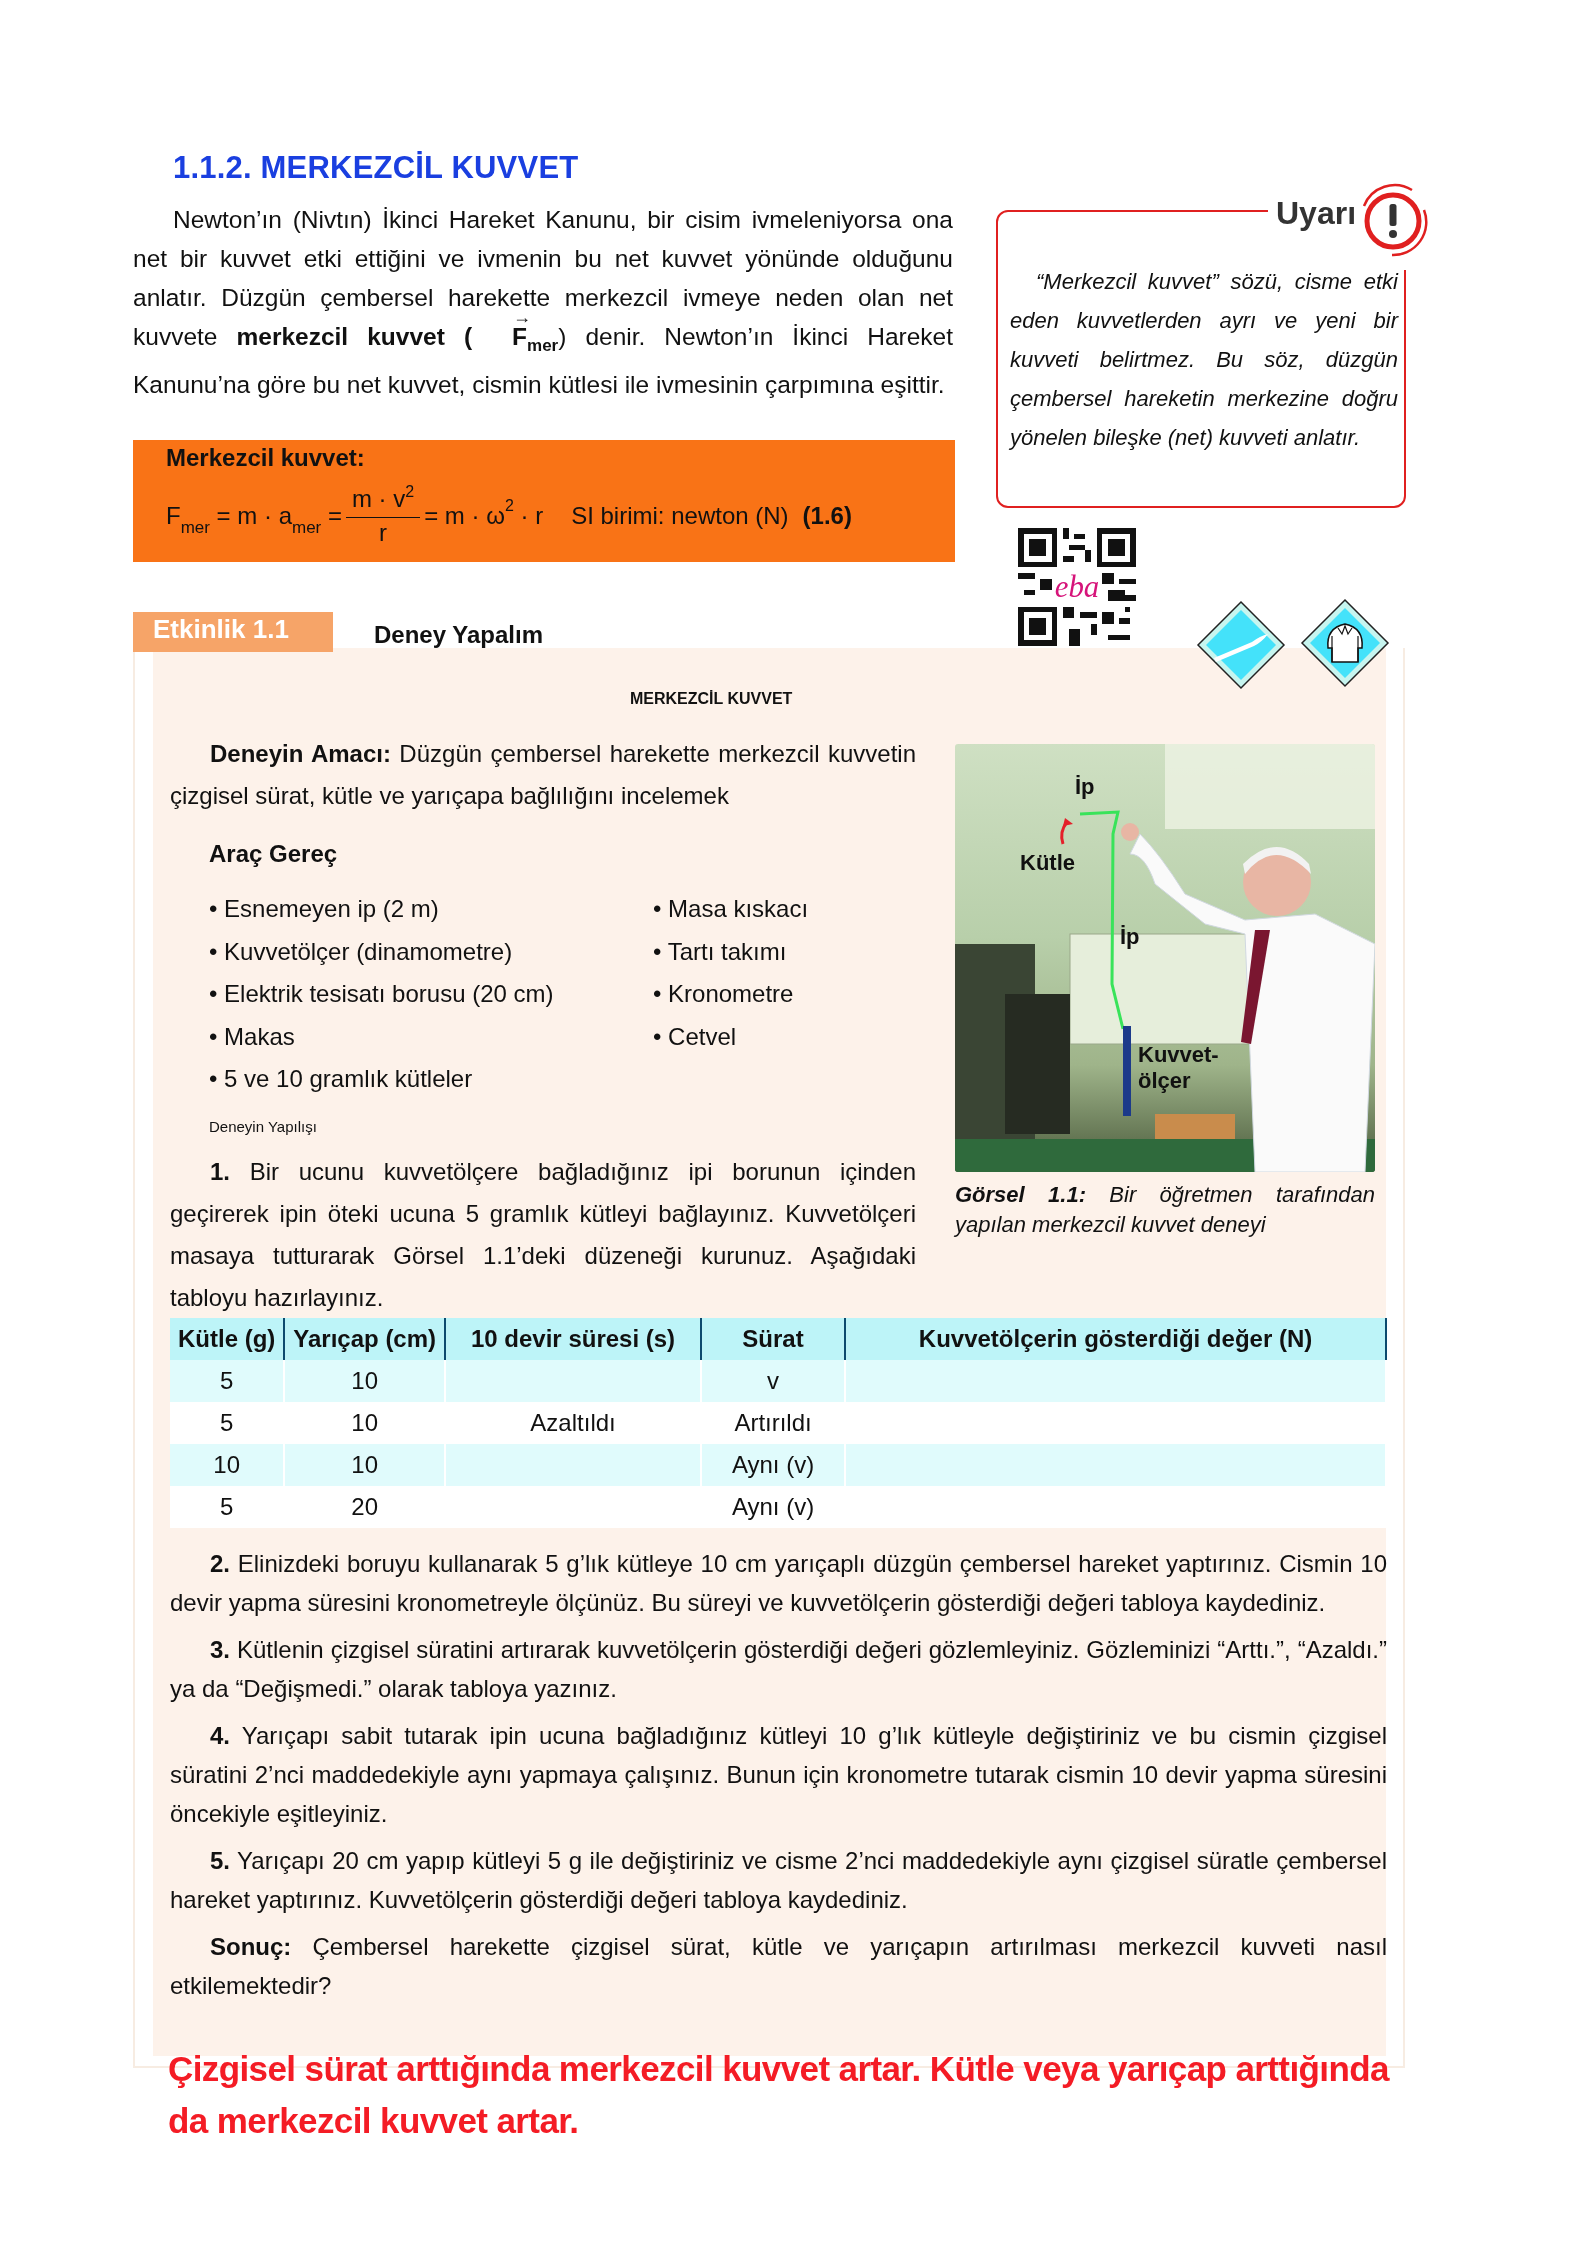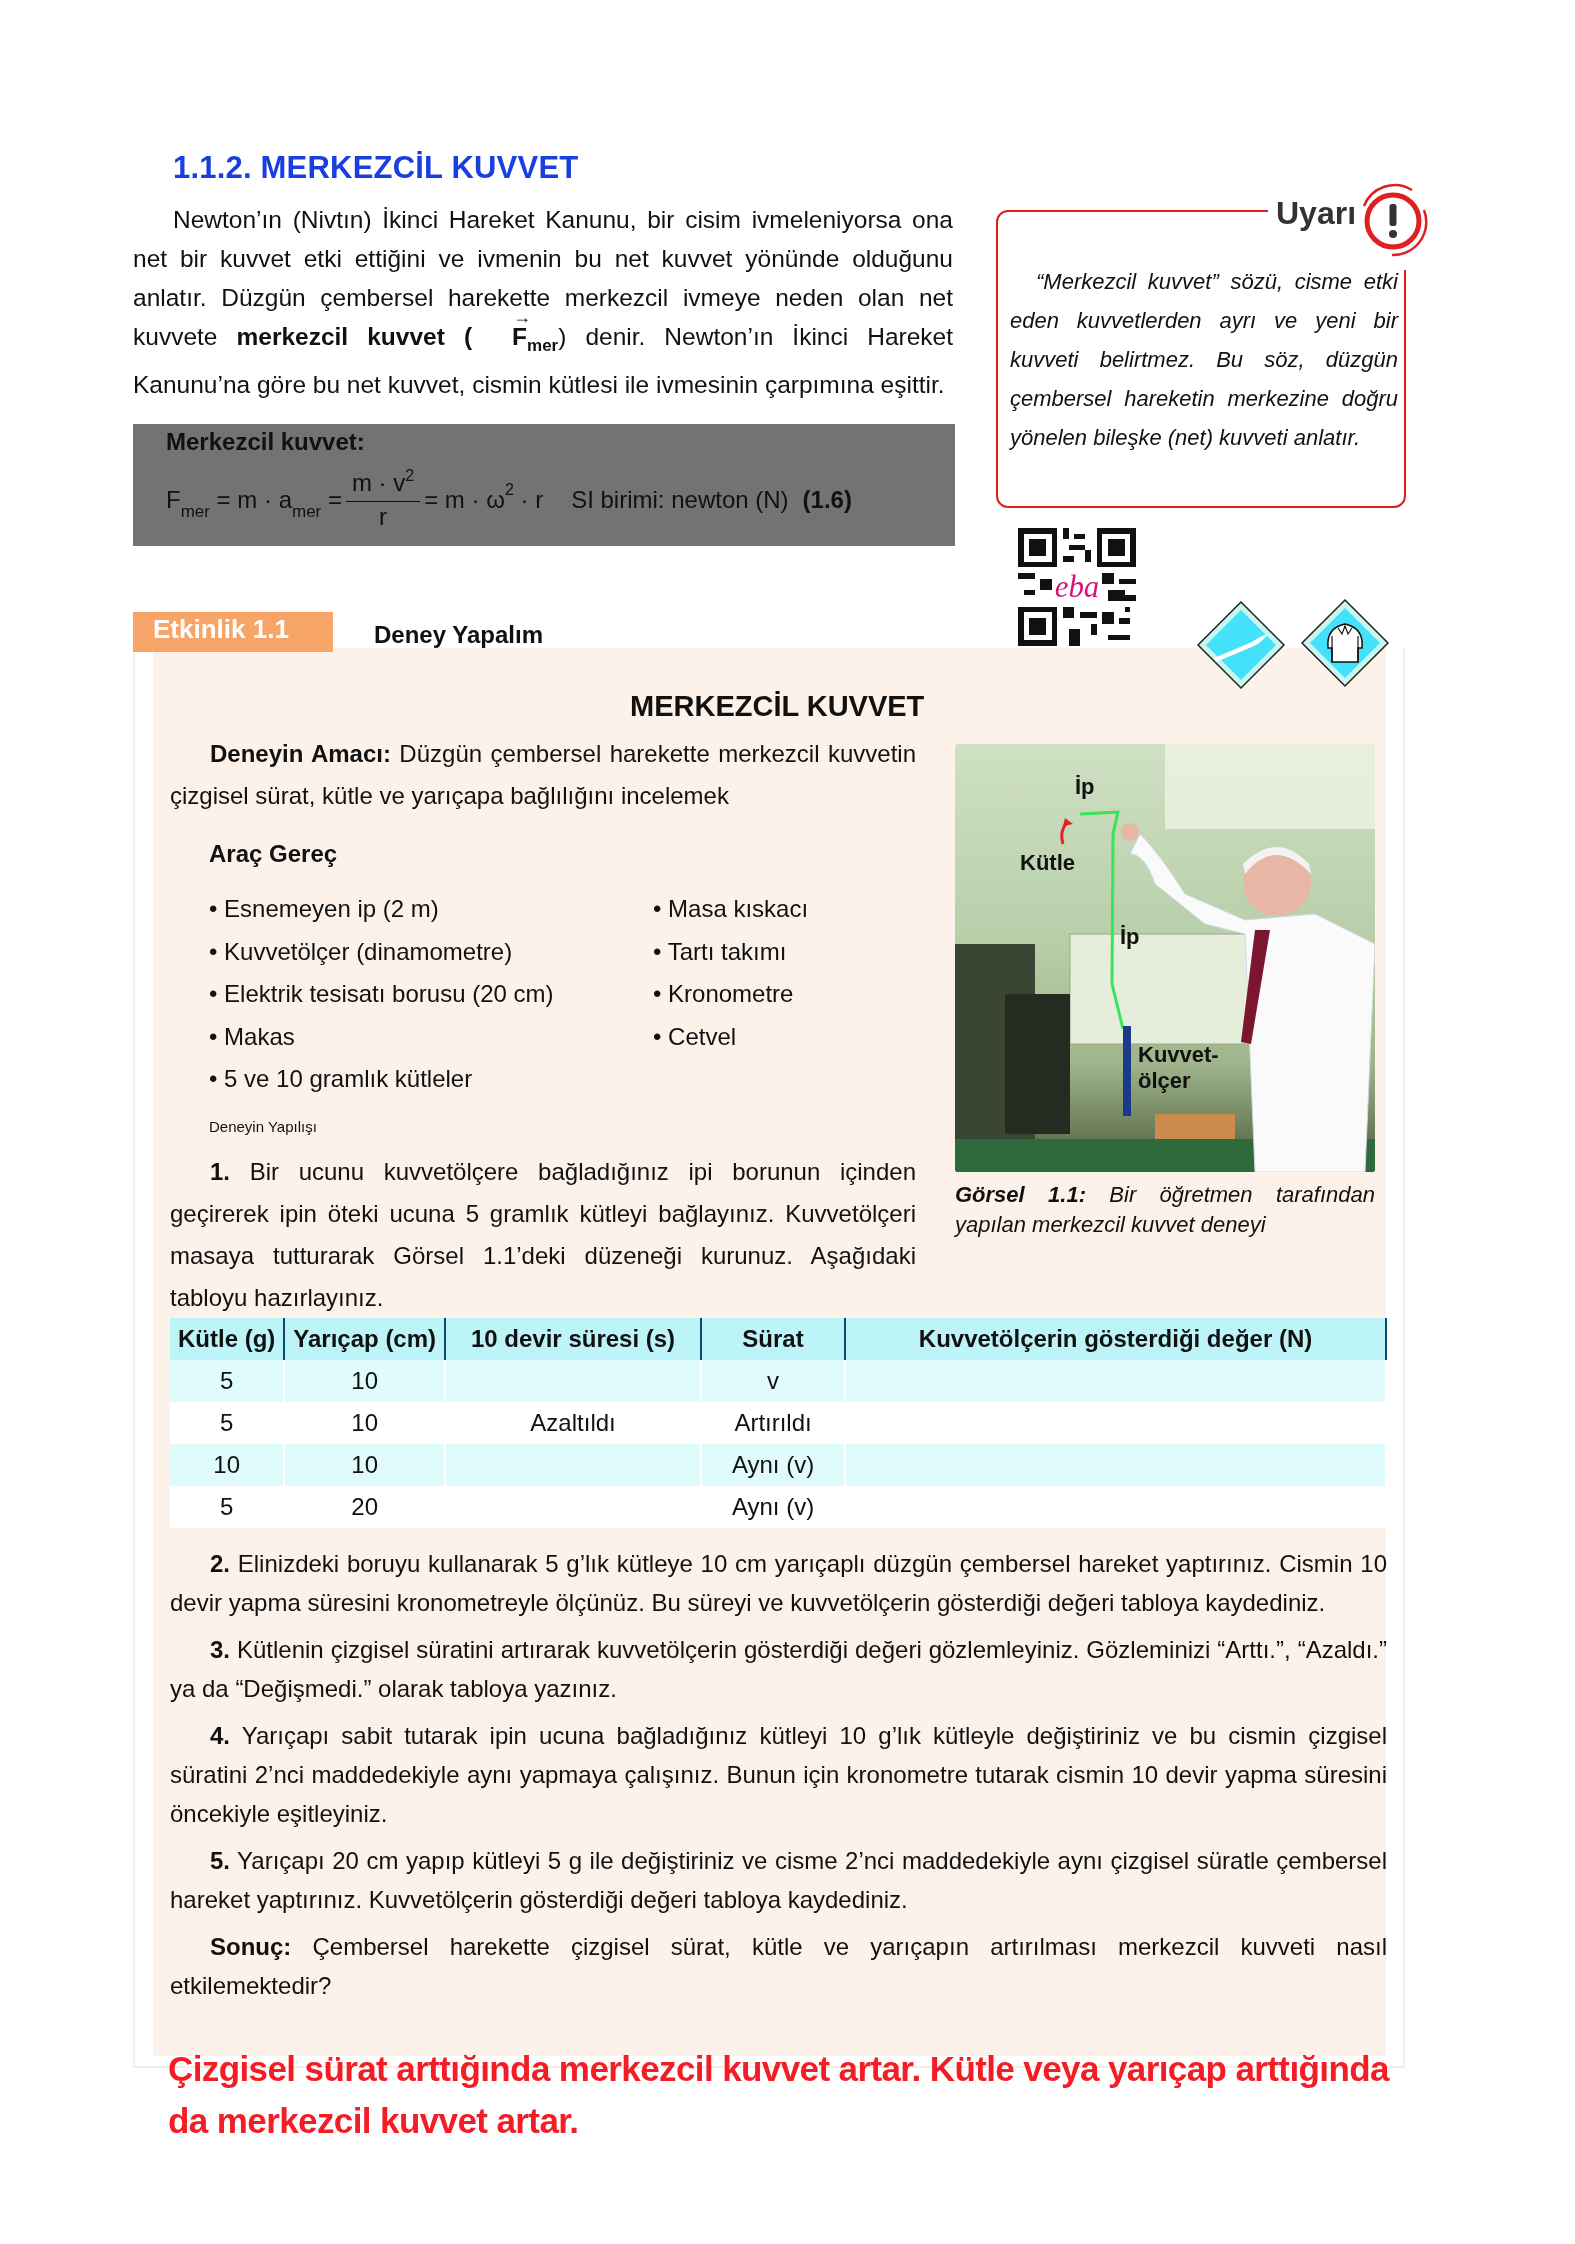--- a/index.html
+++ b/index.html
@@ -13,21 +13,21 @@
 
   
   .intro { left: 133px; top: 200px; width: 820px; font-size: 24.5px; line-height: 39px; text-align: justify; }
   .intro p { text-indent: 40px; }
   .intro b { font-weight: bold; }
   .vec { position: relative; display: inline-block; font-weight: bold; }
   .vec::before { content: "\2192"; position: absolute; top: -19px; left: 1px; font-size: 18px; font-weight: bold; }
   sub { font-size: 17px; vertical-align: -6px; font-weight: bold; }
 
   
-  .formula-box { left: 133px; top: 424px; width: 822px; height: 122px; background: #737373; }
+  .formula-box { left: 133px; top: 440px; width: 822px; height: 122px; background: #f97316; }
   .formula-label { position: absolute; left: 33px; top: 4px; font-size: 24px; font-weight: bold; }
   .formula { position: absolute; left: 33px; top: 44px; font-size: 24px; display: flex; align-items: center; white-space: nowrap; }
   .formula .sub { font-size: 17px; position: relative; top: 12px; }
   .frac { display: inline-flex; flex-direction: column; align-items: center; margin: 0 4px; }
   .frac .num { border-bottom: 1.5px solid #111; padding: 0 6px; line-height: 30px; }
   .frac .den { line-height: 30px; }
   .sup { font-size: 16px; position: relative; top: -10px; }
   .unit { margin-left: 28px; }
   .eqnum { font-weight: bold; margin-left: 14px; }
 
@@ -44,21 +44,21 @@
 
   
   .act-outer { left: 133px; top: 648px; width: 1272px; height: 1420px; border: 2px solid #f7ece2; border-top: none; background: #fff; }
   .act-inner { left: 153px; top: 648px; width: 1233px; height: 1408px; background: #fdf2ea; }
   .act-tag { left: 133px; top: 612px; width: 200px; height: 40px; background: #f6a468; color: #fff; font-size: 26px; font-weight: bold; padding: 2px 0 12px 20px; }
   .act-subtitle { left: 374px; top: 621px; font-size: 24px; font-weight: bold; }
   .safety-icon { width: 90px; height: 90px; }
   .safety-1 { left: 1196px; top: 600px; }
   .safety-2 { left: 1300px; top: 598px; }
 
-  .act-title { left: 630px; top: 690px; font-size: 29px; font-weight: bold; }
+  .act-title { left: 630px; top: 690px; font-size: 16px; font-weight: bold; }
   .aim { left: 170px; top: 733px; width: 746px; font-size: 24px; line-height: 42px; text-align: justify; }
   .aim p { text-indent: 40px; }
 
   .tools-title { left: 209px; top: 840px; font-size: 24px; font-weight: bold; }
   .tools-col { font-size: 24px; line-height: 42.5px; }
   .tools-col-1 { left: 209px; top: 888px; }
   .tools-col-2 { left: 653px; top: 888px; }
 
   .proc-title { left: 209px; top: 1118px; font-size: 15px; font-weight: normal; }
   .step1 { left: 170px; top: 1151px; width: 746px; font-size: 24px; line-height: 42px; text-align: justify; }

